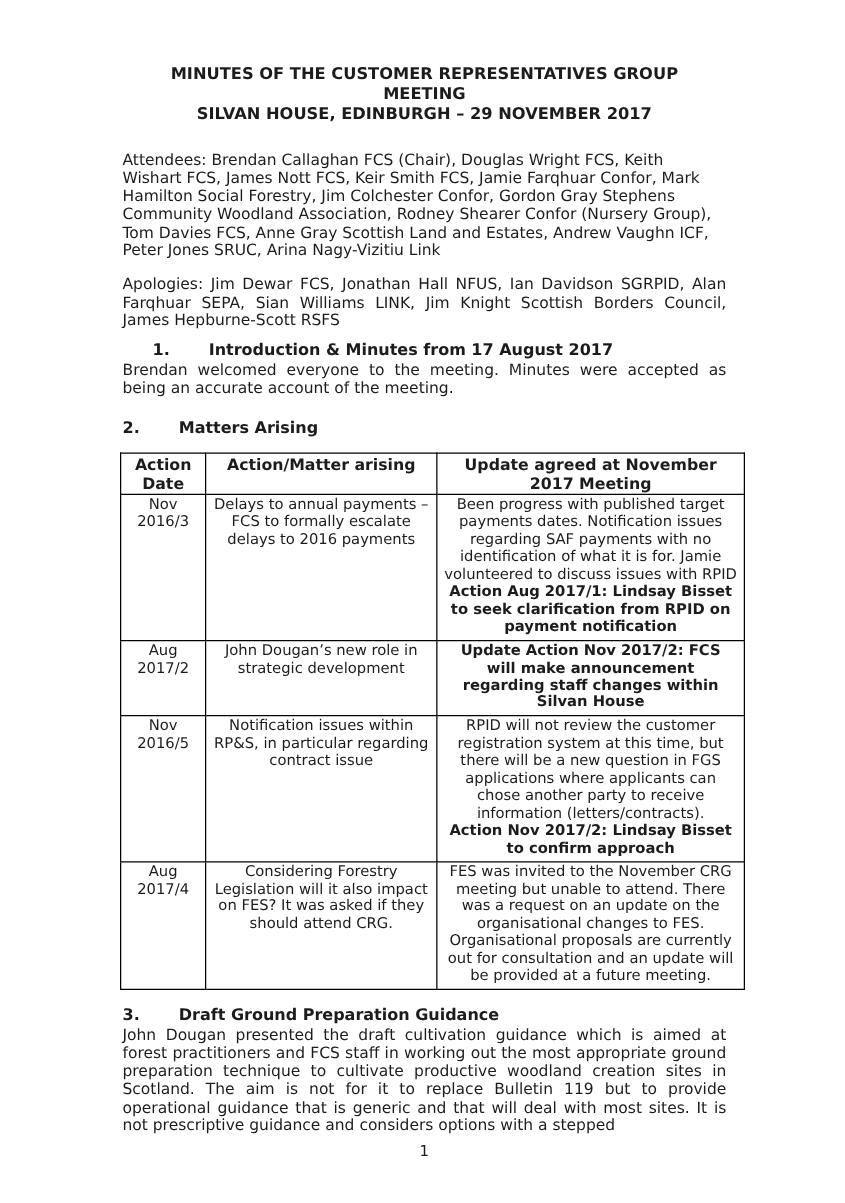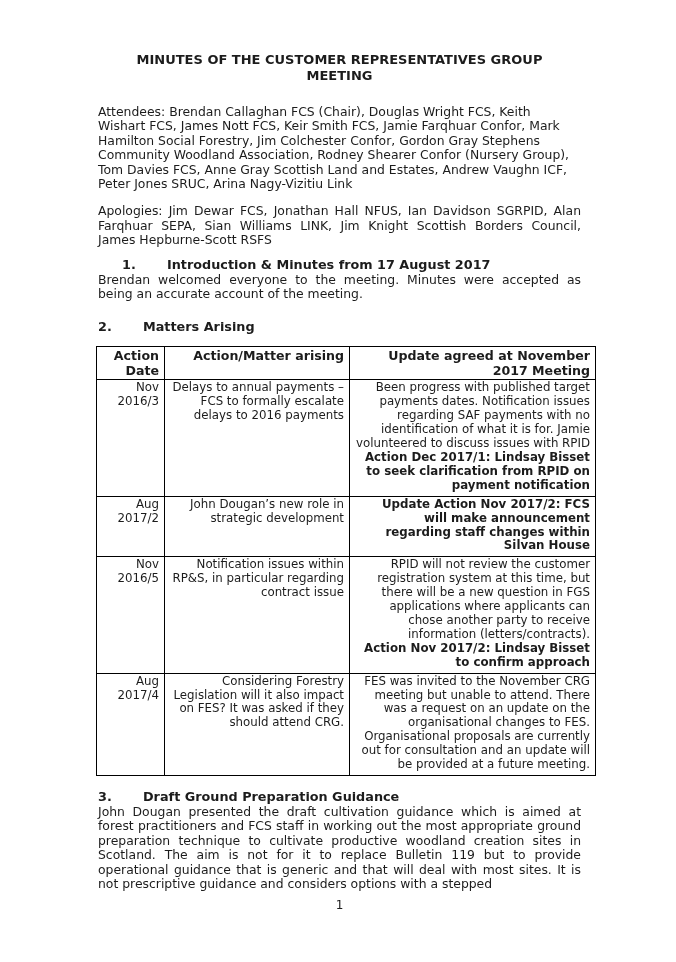--- a/index.html
+++ b/index.html
@@ -40,21 +40,21 @@
   table.matters {
     border-collapse: collapse;
     margin-top: 12px;
     margin-left: -2px;
     width: 499px;
     table-layout: fixed;
   }
   table.matters th, table.matters td {
     border: 1px solid #000000;
     vertical-align: top;
-    text-align: right;
+    text-align: center;
     padding: 1px 5px 3px 5px;
     font-size: 11.8px;
     line-height: 13.9px;
     box-sizing: border-box;
     overflow: hidden;
   }
   table.matters th {
     font-weight: bold;
     font-size: 12.6px;
     line-height: 15px;
@@ -72,20 +72,21 @@
   }
 </style>
 </head>
 <body>
 
 <div class="page">
 
   <div class="doc-title">
     <div>MINUTES OF THE CUSTOMER REPRESENTATIVES GROUP</div>
     <div>MEETING</div>
+    <div>SILVAN HOUSE, EDINBURGH – 29 NOVEMBER 2017</div>
   </div>
 
   <div class="para attendees">
     <b>Attendees:</b>
     <span>Brendan Callaghan FCS (Chair),  Douglas Wright  FCS, Keith Wishart FCS, James Nott FCS, Keir Smith FCS, Jamie Farqhuar Confor, Mark Hamilton Social Forestry, Jim Colchester Confor, Gordon Gray Stephens Community Woodland Association, Rodney Shearer Confor (Nursery Group), Tom Davies FCS, Anne Gray Scottish Land and Estates, Andrew Vaughn ICF, Peter Jones SRUC, Arina Nagy-Vizitiu Link</span>
   </div>
 
   <div class="para apologies">
     <b>Apologies:</b>
     <span>Jim Dewar FCS, Jonathan Hall NFUS, Ian Davidson SGRPID, Alan Farqhuar SEPA, Sian Williams LINK, Jim Knight Scottish Borders Council, James Hepburne-Scott RSFS</span>
@@ -112,21 +113,21 @@
         <th>Action/Matter arising</th>
         <th>Update agreed at November 2017 Meeting</th>
       </tr>
     </thead>
     <tbody>
       <tr>
         <td>Nov 2016/3</td>
         <td>Delays to annual payments – FCS to formally escalate delays to 2016 payments</td>
         <td>
           <div>Been progress with published target payments dates. Notification issues regarding SAF payments with no identification of what it is for.  Jamie volunteered to discuss issues with RPID</div>
-          <div class="bold-action">Action Dec 2017/1: Lindsay Bisset to seek clarification from RPID on payment notification</div>
+          <div class="bold-action">Action Aug 2017/1: Lindsay Bisset to seek clarification from RPID on payment notification</div>
         </td>
       </tr>
       <tr>
         <td>Aug 2017/2</td>
         <td class="justify">John Dougan’s new role in strategic development</td>
         <td>
           <div></div>
           <div class="bold-action">Update Action Nov 2017/2: FCS will make announcement regarding staff changes within Silvan House</div>
         </td>
       </tr>

